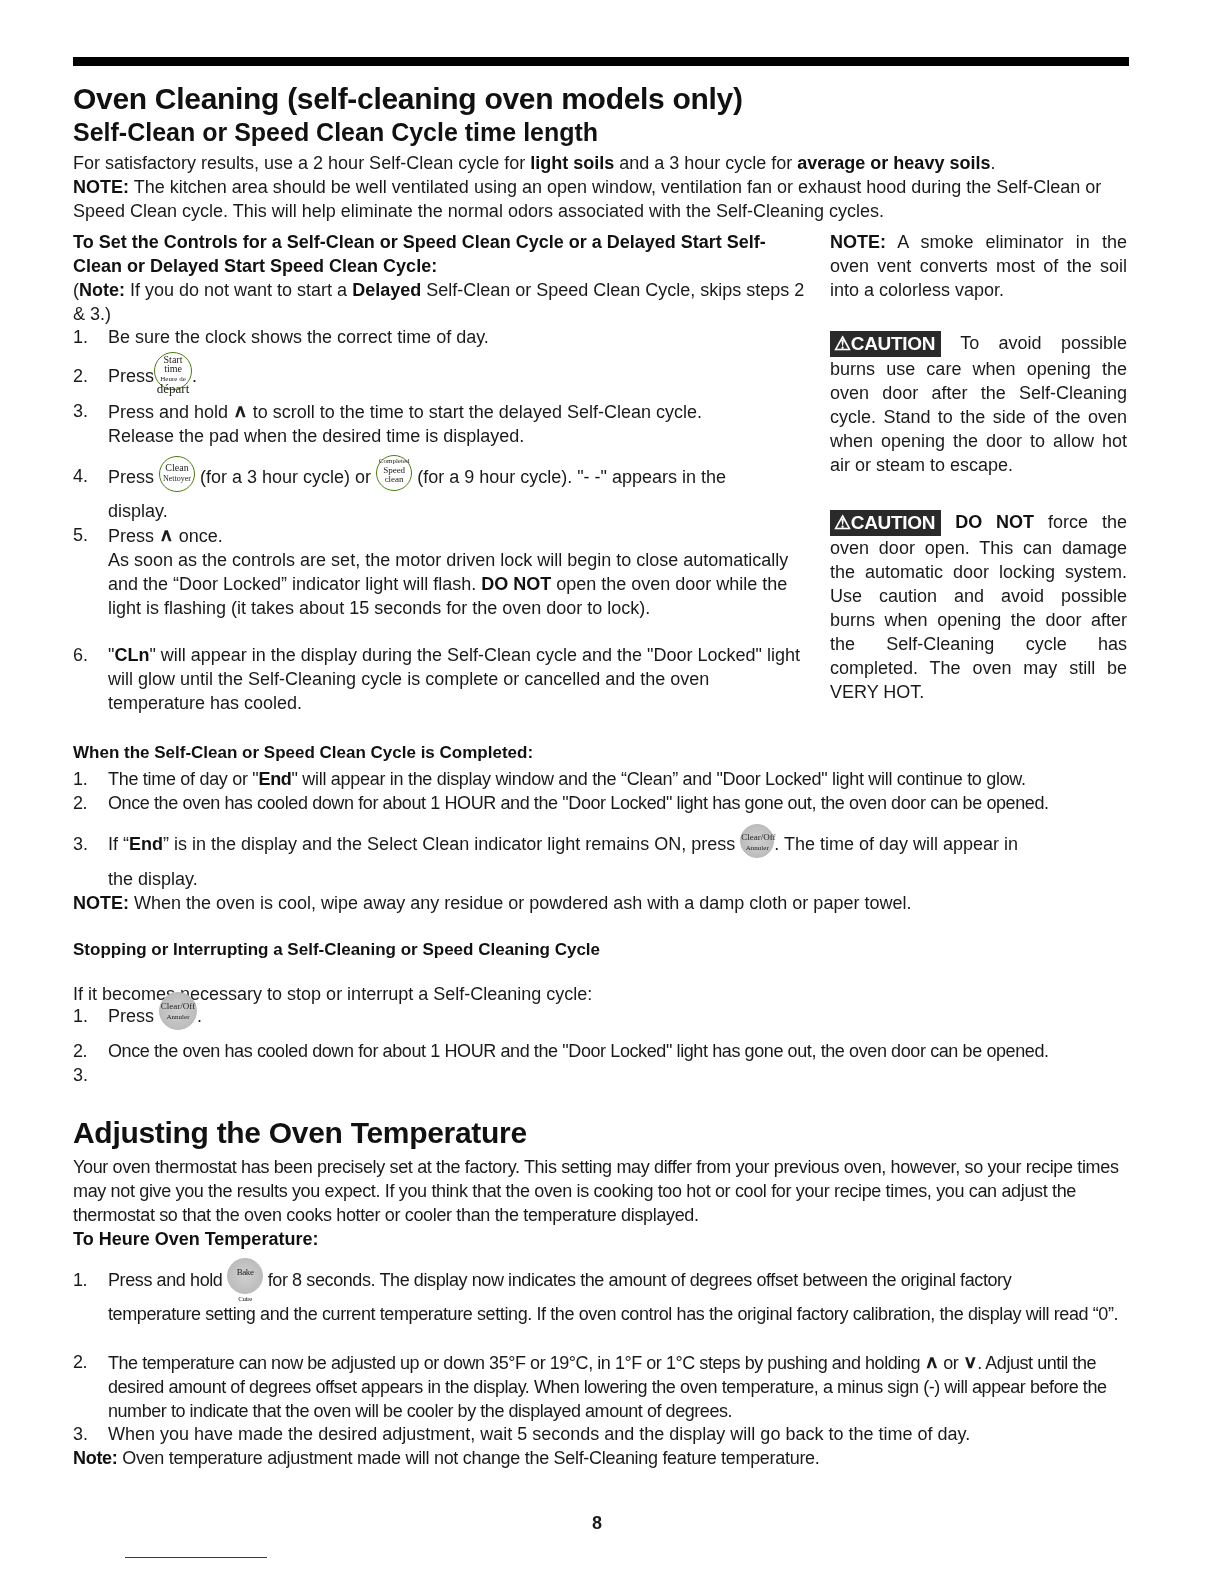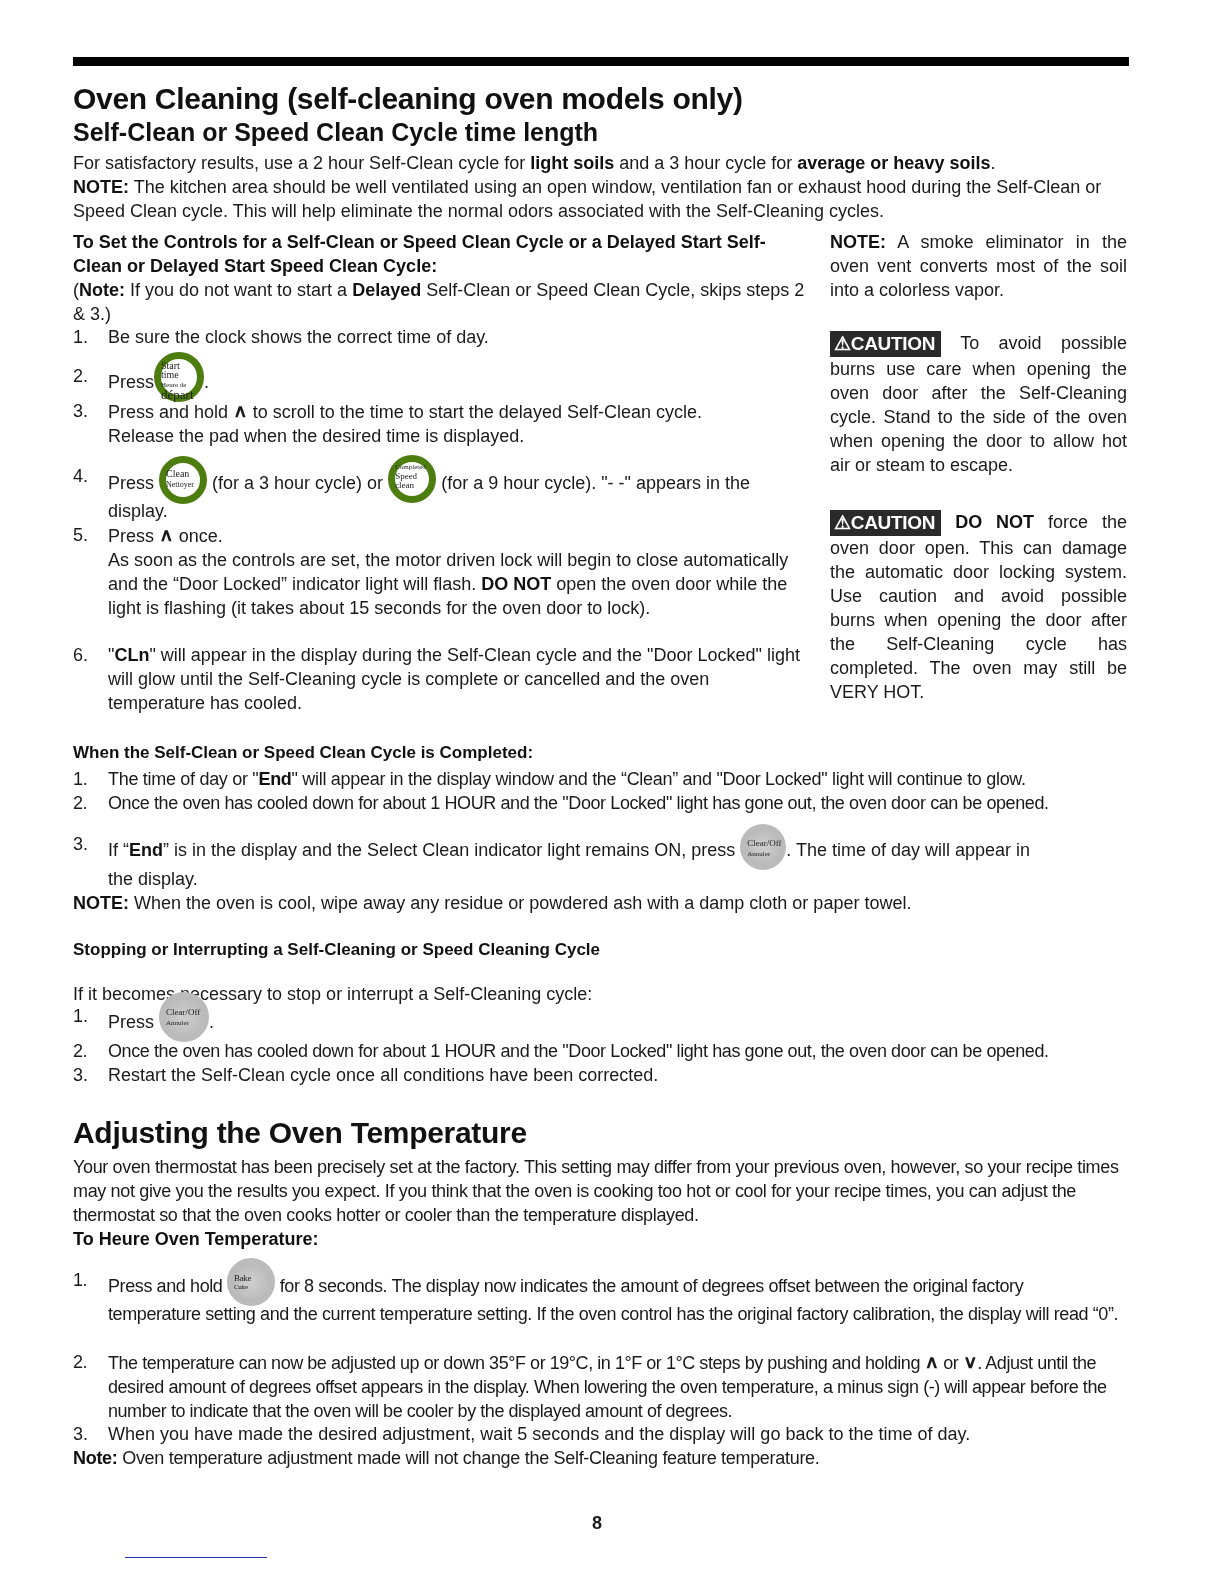--- a/index.html
+++ b/index.html
@@ -7,22 +7,22 @@
          font-family: "Liberation Sans", sans-serif; color: #1a1a1a; }
   .topbar { position: absolute; left: 73px; top: 57px; width: 1056px; height: 9px; background: #000; }
   .h1 { position: absolute; left: 73px; font-size: 30px; font-weight: bold; letter-spacing: -0.3px; color: #111; white-space: nowrap; }
   .h2 { position: absolute; left: 73px; font-size: 25px; font-weight: bold; color: #111; white-space: nowrap; }
   .p { position: absolute; font-size: 18px; line-height: 24px; color: #1a1a1a; }
   .sub { position: absolute; font-size: 18px; font-weight: bold; line-height: 24px; color: #111; }
   b { font-weight: bold; color: #111; }
   .li { position: absolute; font-size: 18px; line-height: 24px; }
   .li .n { position: absolute; left: 0; top: 0; }
   .li .t { position: absolute; left: 35px; top: 0; }
-  .pad { display: inline-block; vertical-align: middle; border-radius: 50%; border: 7px solid #4d7c0f;
-         font-family: "Liberation Serif", serif; color: #222; line-height: 9px; position: relative; }
+  .pad { display: inline-block; vertical-align: middle; border-radius: 50%; border: 1px solid #4d7c0f;
+         text-align: center; font-family: "Liberation Serif", serif; color: #222; line-height: 9px; position: relative; }
   .pad.grey { background: radial-gradient(circle, #cfcfcf 0%, #bdbdbd 70%, #d8d8d8 100%); border-color: #bbb; }
   .pad span { display: block; font-size: 9px; }
   .arrow { display: inline-block; font-weight: bold; font-size: 20px; transform: scaleY(0.9); }
   .caution { display: inline-block; background: #2a2a2a; color: #fff; font-weight: bold; font-size: 19px;
              padding: 0 6px 0 4px; height: 26px; line-height: 26px; vertical-align: middle;
              font-family: "Liberation Sans", sans-serif; letter-spacing: -0.3px; }
   .justify { text-align: justify; }
   .pagenum { position: absolute; left: 592px; top: 1513px; font-size: 18px; font-weight: bold; }
   .blueline { position: absolute; left: 125px; top: 1557px; width: 142px; height: 1px; background: #2233aa; }
 </style>
@@ -144,32 +144,31 @@
     <span class="pad grey" style="width:36px;height:36px;margin-top:-12px;"><span style="font-size:9px;margin-top:9px;">Clear/Off</span><span style="font-size:7px;margin-top:2px;">Annuler</span></span><span>.</span>
   </span>
 </div>
 
 <div class="li" style="left:73px; top:1039px; width:1060px; height:24px; white-space:nowrap; letter-spacing:-0.4px;">
   <span class="n">2.</span>
   <span class="t">Once the oven has cooled down for about 1 HOUR and the "Door Locked" light has gone out, the oven door can be opened.</span>
 </div>
 <div class="li" style="left:73px; top:1063px; width:1060px; height:24px;">
   <span class="n">3.</span>
-  <span class="t">Restart the Self-Clean cycle once all conditions have been corrected.</span>
 </div>
 
 <div class="h1" style="top:1116px;">Adjusting the Oven Temperature</div>
 <div class="p" style="left:73px; top:1155px; width:1058px; letter-spacing:-0.35px;">Your oven thermostat has been precisely set at the factory. This setting may differ from your previous oven, however, so your recipe times may not give you the results you expect. If you think that the oven is cooking too hot or cool for your recipe times, you can adjust the thermostat so that the oven cooks hotter or cooler than the temperature displayed.</div>
 <div class="sub" style="left:73px; top:1227px;">To Heure Oven Temperature:</div>
 
 <div class="li" style="left:73px; top:1268px; width:1060px; height:84px; letter-spacing:-0.4px;">
   <span class="n">1.</span>
   <span class="t" style="white-space:nowrap;">
     <span>Press and hold</span>
-    <span class="pad grey" style="width:34px;height:34px;margin-top:-10px;"><span style="font-size:9px;margin-top:9px;">Bake</span><span style="font-size:7px;margin-top:0;">Cuire</span></span>
+    <span class="pad grey" style="width:34px;height:34px;margin-top:-10px;"><span style="font-size:9px;margin-top:9px;">Bake</span><span style="font-size:7px;margin-top:18px;">Cuire</span></span>
     <span>for 8 seconds. The display now indicates the amount of degrees offset between the original factory</span>
   </span>
   <span class="t" style="top:34px; width:1022px;">temperature setting and the current temperature setting. If the oven control has the original factory calibration, the display will read “0”.</span>
 </div>
 
 <div class="li" style="left:73px; top:1350px; width:1060px; height:72px; letter-spacing:-0.45px;">
   <span class="n">2.</span>
   <span class="t" style="width:1022px;">
     <span>The temperature can now be adjusted up or down 35°F or 19°C, in 1°F or 1°C steps by pushing and holding</span>
     <span class="arrow">∧</span>

